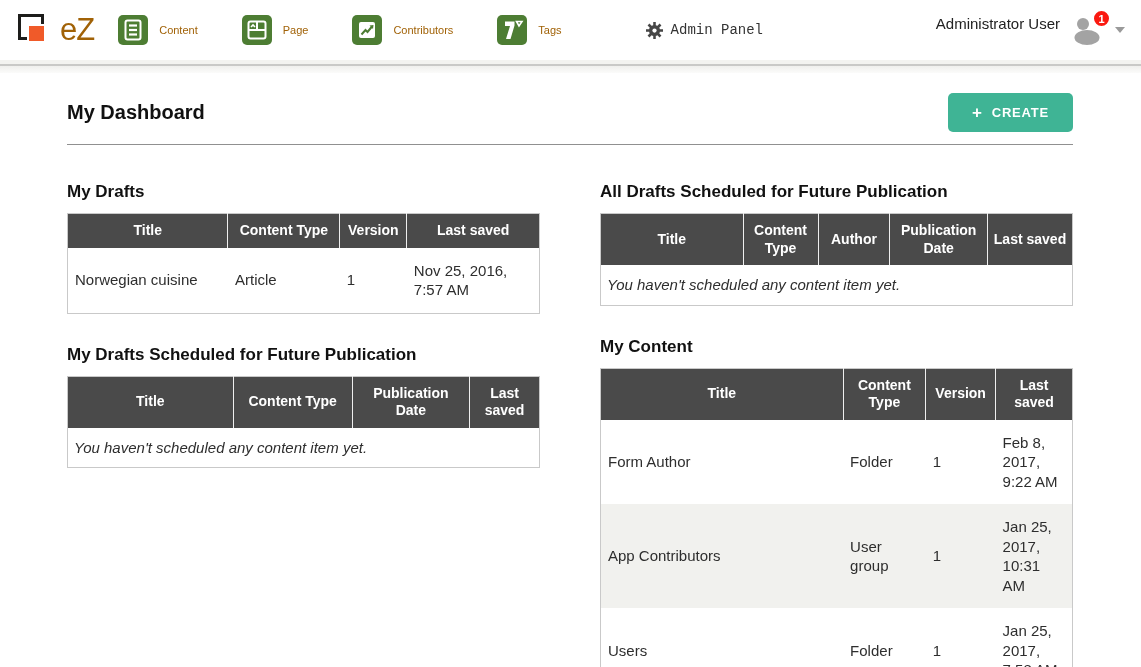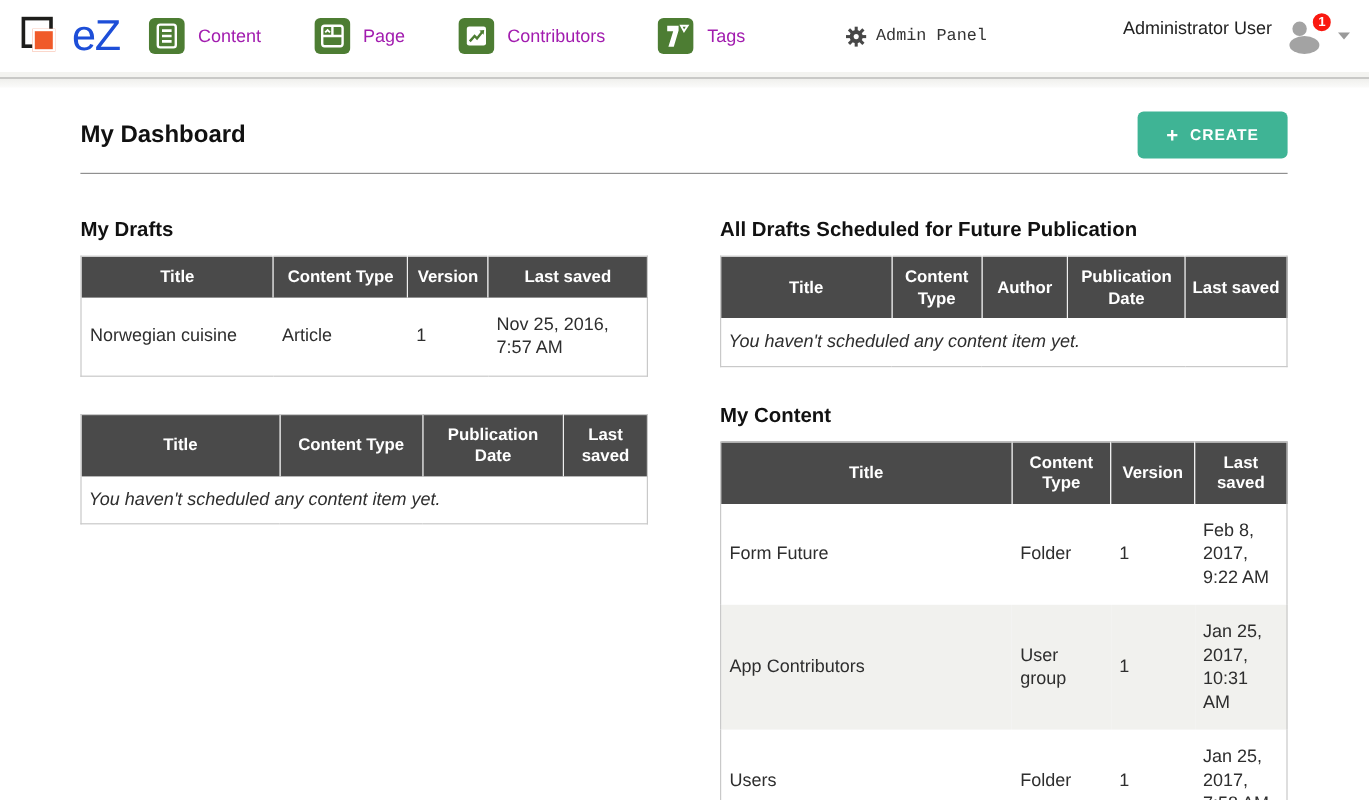--- a/index.html
+++ b/index.html
@@ -5,25 +5,25 @@
   * { box-sizing: border-box; margin: 0; padding: 0; }
   html, body { width: 1141px; height: 667px; overflow: hidden; background: #fff;
     font-family: "Liberation Sans", "DejaVu Sans", sans-serif; color: #333; }
 
   
   .topbar { height: 60px; display: flex; align-items: center; padding: 0 14px 0 16px; background: #fff; }
   .logo { display: flex; align-items: center; gap: 6px; cursor: pointer; }
   .logo-mark { position: relative; width: 38px; height: 40px; }
   .logo-outline { position: absolute; left: 2px; top: 4px; width: 26px; height: 26px; border: 3px solid #1d1d1b; background: #fff; }
   .logo-orange { position: absolute; left: 11px; top: 14px; width: 19px; height: 19px; background: var(--logo-orange, #f05a29); border: 2px solid #fff; }
-  .logo-text { font-size: 36px; color: #1d4ed8; letter-spacing: -1px; }
+  .logo-text { font-size: 31px; color: #a16207; letter-spacing: -1px; }
   .nav { display: flex; align-items: center; gap: 44px; margin-left: 24px; }
   .nav-item { display: flex; align-items: center; gap: 11px; cursor: pointer; }
   .nav-icon { width: 30px; height: 30px; display: block; }
-  .nav-label { font-size: 15px; color: #a21caf; }
+  .nav-label { font-size: 11px; color: #a16207; }
   .admin-panel { display: flex; align-items: center; gap: 8px; margin-left: 84px; cursor: pointer; font-family: Liberation Mono, monospace; }
   .admin-panel-label { font-size: 14px; color: #333; }
   .user-area { margin-left: auto; display: flex; align-items: flex-start; gap: 12px; }
   .user-name { font-size: 15px; color: #222; }
   .avatar-wrap { position: relative; display: flex; align-items: center; gap: 7px; cursor: pointer; padding-right: 2px; }
   .badge { position: absolute; top: -6px; left: 20px; width: 19px; height: 19px; border-radius: 50%;
     background: var(--badge-red, #fa1910); border: 2px solid #fff; color: #fff; font-size: 11px; font-weight: bold;
     display: flex; align-items: center; justify-content: center; }
   .caret { width: 0; height: 0; border-left: 5px solid transparent; border-right: 5px solid transparent;
     border-top: 6px solid #9a9a9a; }
@@ -173,20 +173,21 @@
               <tr>
                 <td>Norwegian cuisine</td>
                 <td>Article</td>
                 <td>1</td>
                 <td>Nov 25, 2016, 7:57 AM</td>
               </tr>
             </tbody>
           </table>
       </section>
       <section>
+        <h2 class="section-title">My Drafts Scheduled for Future Publication</h2>
         <table class="tbl t-mydraftssch">
             <thead>
               <tr>
                 <th>Title</th>
                 <th>Content Type</th>
                 <th>Publication Date</th>
                 <th>Last saved</th>
               </tr>
             </thead>
             <tbody>
@@ -223,21 +224,21 @@
             <thead>
               <tr>
                 <th>Title</th>
                 <th>Content Type</th>
                 <th>Version</th>
                 <th>Last saved</th>
               </tr>
             </thead>
             <tbody>
               <tr>
-                <td>Form Future</td>
+                <td>Form Author</td>
                 <td>Folder</td>
                 <td>1</td>
                 <td>Feb 8, 2017, 9:22 AM</td>
               </tr>
               <tr>
                 <td>App Contributors</td>
                 <td>User group</td>
                 <td>1</td>
                 <td>Jan 25, 2017, 10:31 AM</td>
               </tr>

